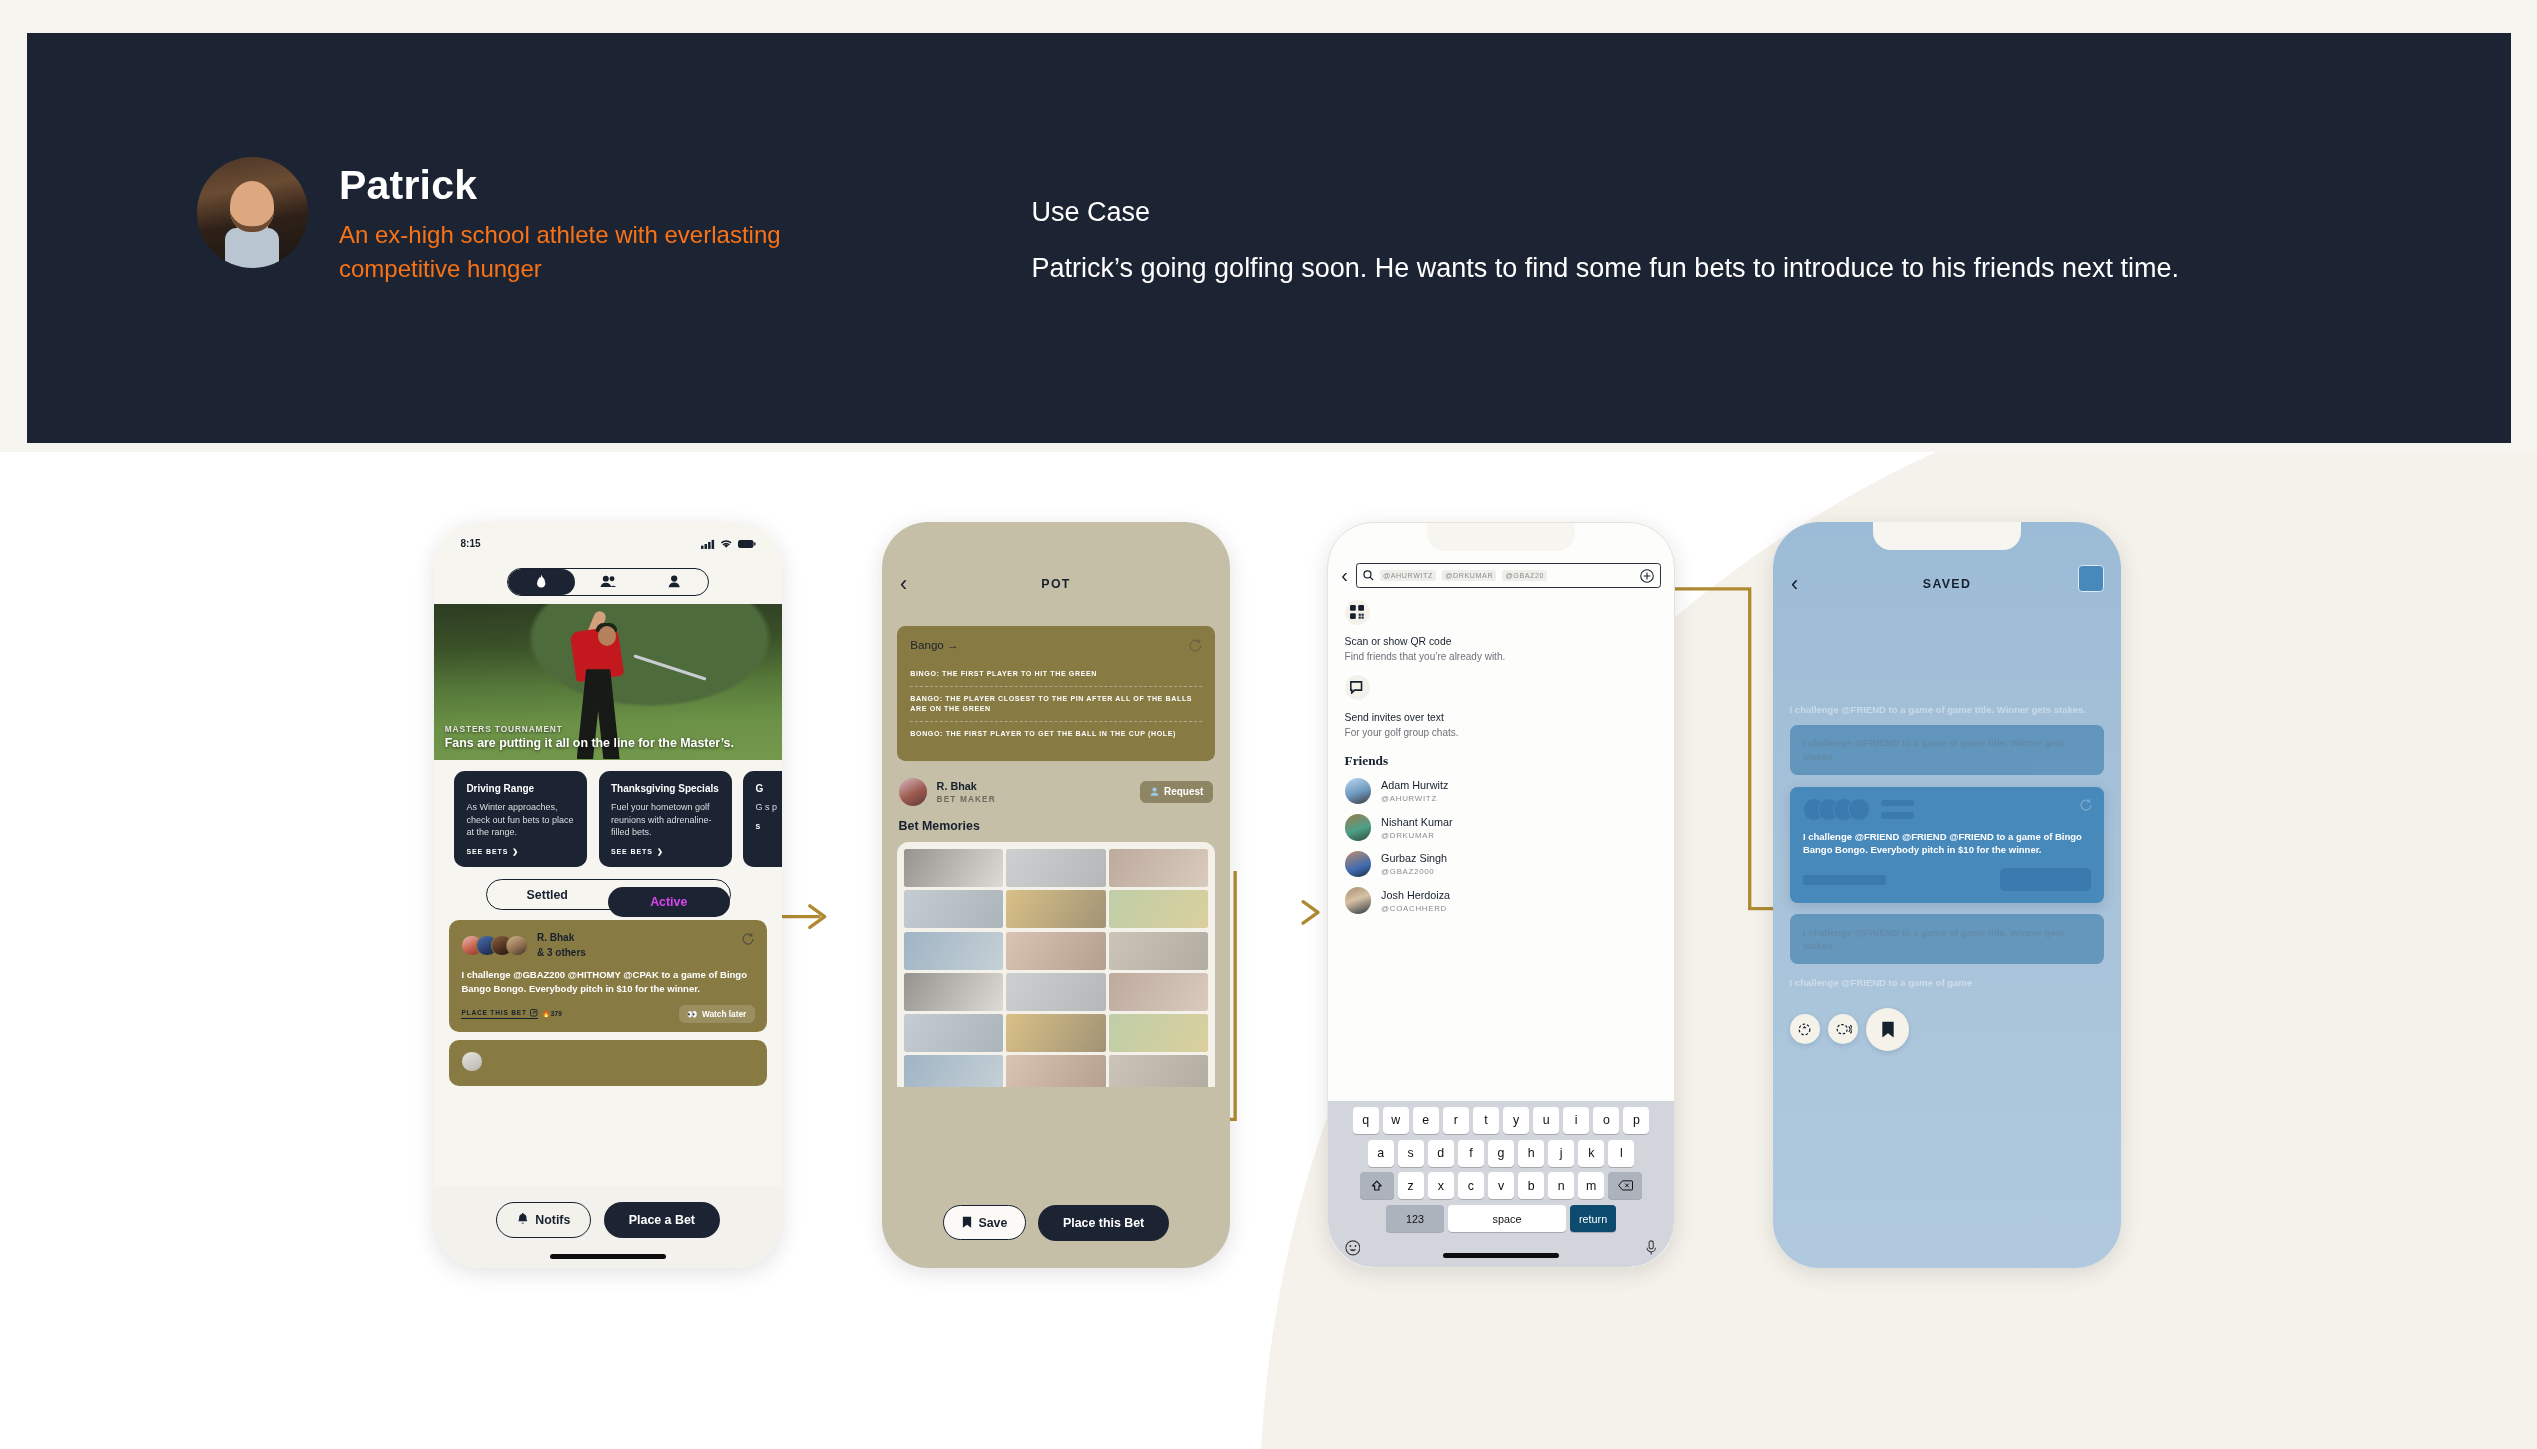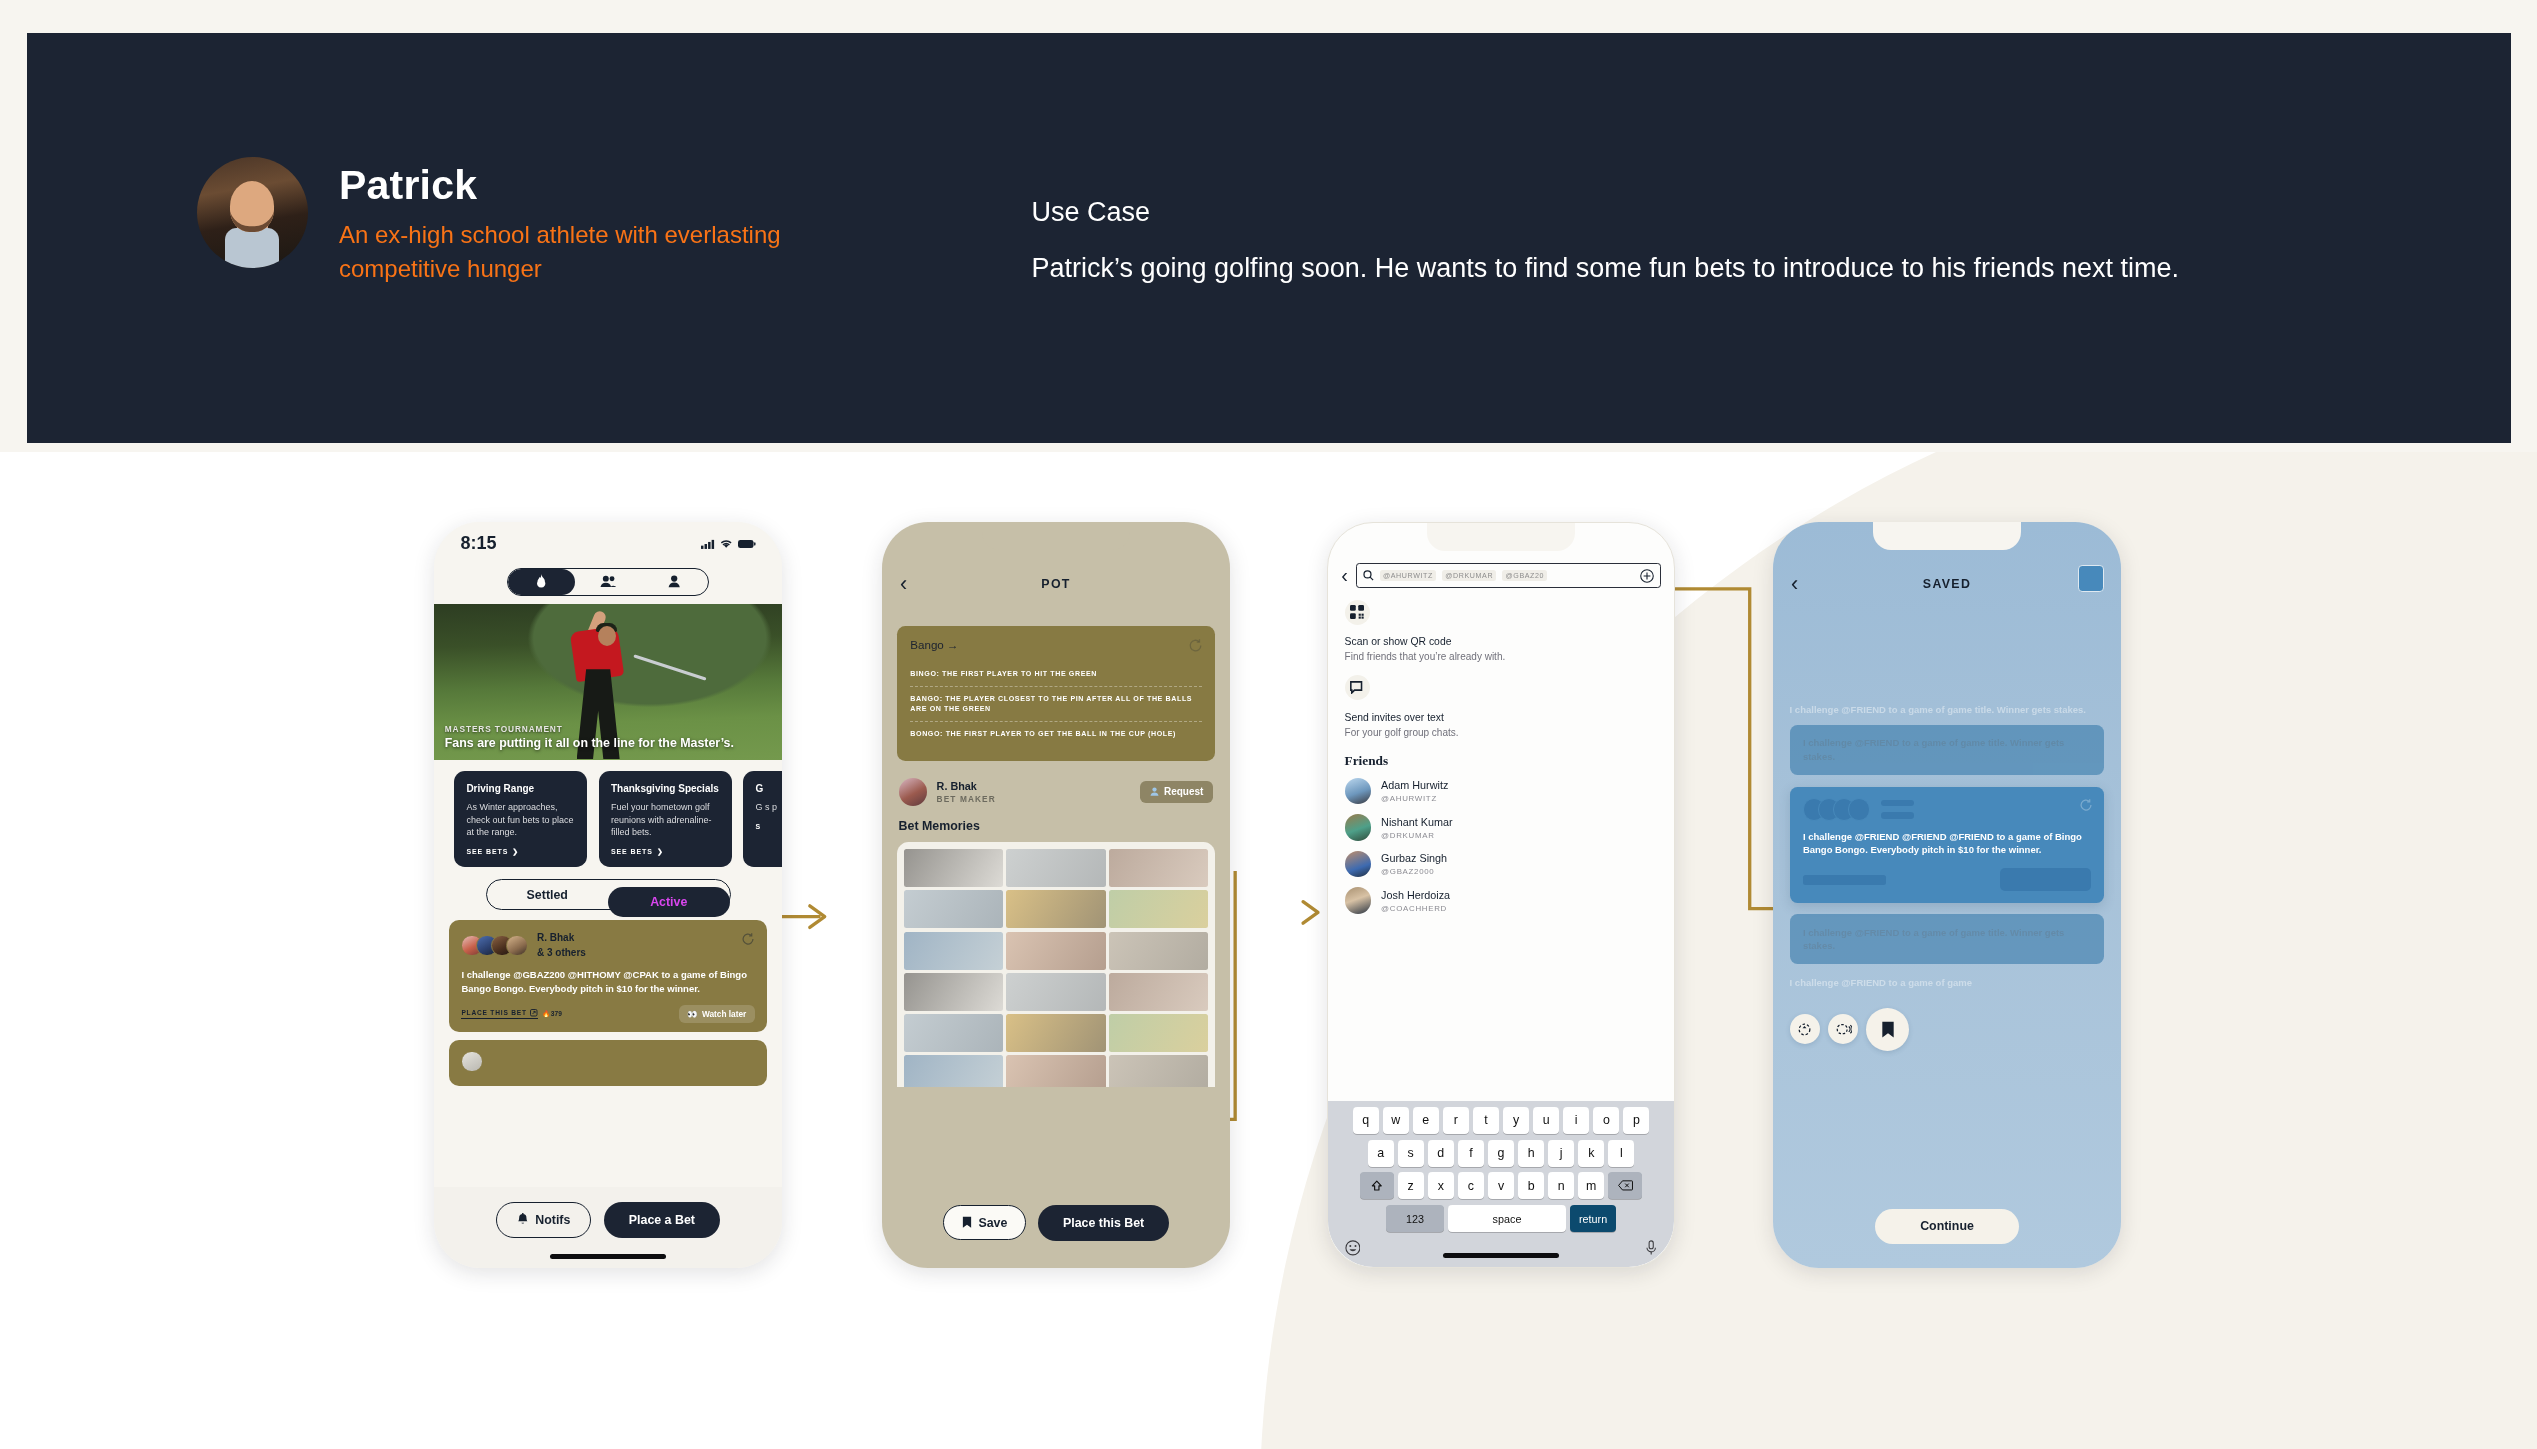--- a/index.html
+++ b/index.html
@@ -78,21 +78,21 @@
   }
   .notch {
     position: absolute; left: 50%; top: 0; transform: translateX(-50%);
     width: 148px; height: 28px; background: #f7f5f0;
     border-radius: 0 0 18px 18px; z-index: 40;
   }
   .statusbar {
     position: absolute; top: 0; left: 0; width: 100%; height: 38px;
     display: flex; align-items: center; justify-content: space-between;
     padding: 5px 26.5px 0; z-index: 30;
-    font-size: 18px; font-weight: 700; color: #16202e;
+    font-size: 10px; font-weight: 700; color: #16202e;
   }
   .sb-icons { display: flex; align-items: center; gap: 5px; }
   .home-ind {
     position: absolute; bottom: 9px; left: 50%; transform: translateX(-50%);
     width: 116px; height: 5px; border-radius: 3.3px; background: #0d0d0f; z-index: 45;
   }
   .navbar {
     height: 48px; display: flex; align-items: center; justify-content: center;
     position: relative; font-size: 12.4px; font-weight: 700;
     letter-spacing: 1.3px; color: #16202e;
@@ -828,21 +828,16 @@
             <path d="M18 4.2 a4 4 0 0 1 0 6.6 M20 2.6 a6.4 6.4 0 0 1 0 9.8" fill="none" stroke="#16202e" stroke-width="1.4"></path>
           </svg>
       </span>
       <span class="circ lg">
         <svg width="14" height="17.4" viewBox="0 0 17 21">
             <path d="M1.6 1 h13.8 v19 l-6.9-5.2 -6.9 5.2 Z" fill="#16202e"></path>
           </svg>
       </span>
     </div>
 
-    <div class="p4-bottom">
-      <div class="btn-cream">
-        <span>Continue</span>
-      </div>
-    </div>
   </div>
 
 </div>
 
 
 </body></html>

